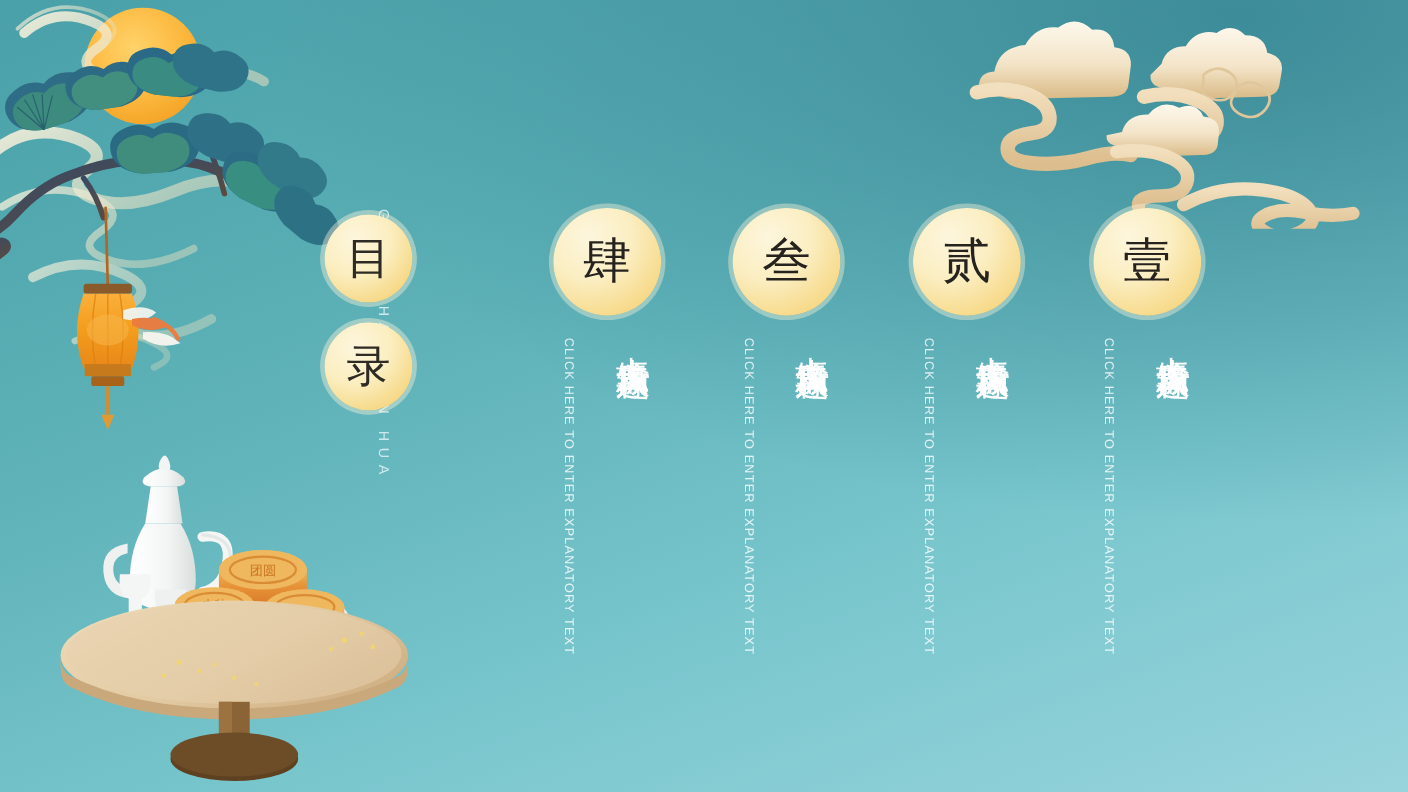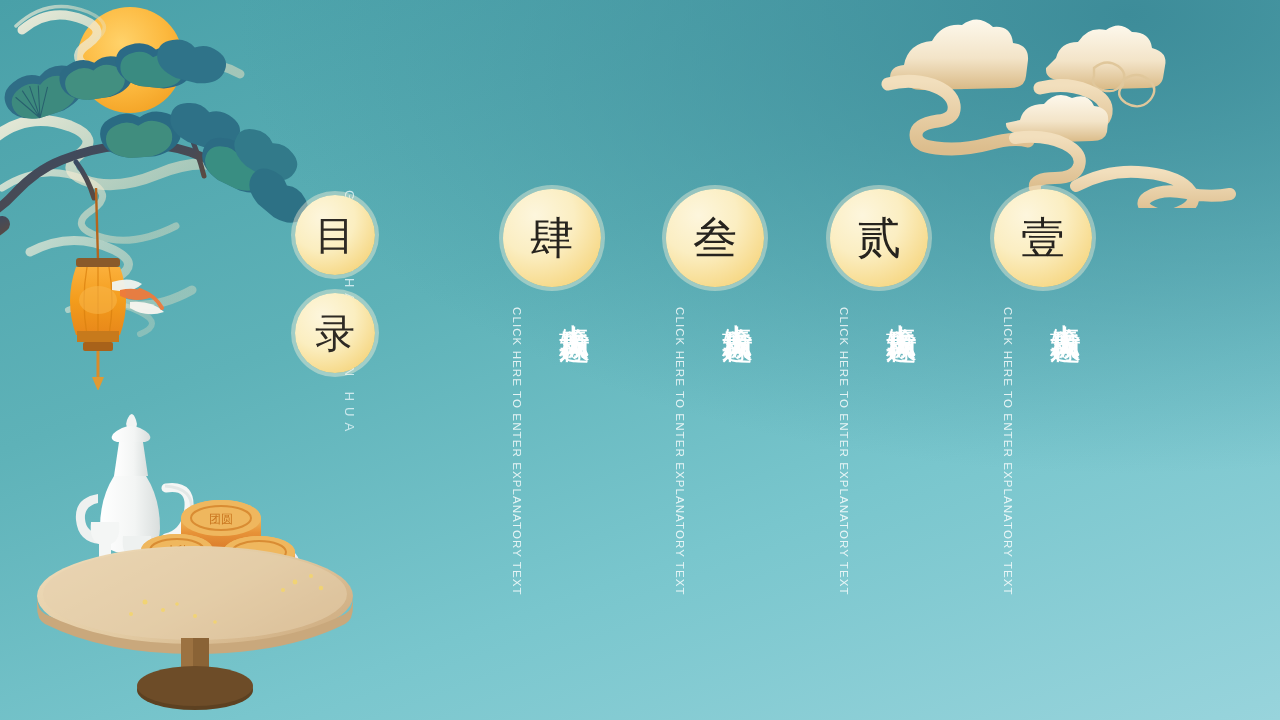--- a/index.html
+++ b/index.html
@@ -21,21 +21,21 @@
   
   .deco { position: absolute; pointer-events: none; }
 
   
   #clouds { top: 8px; right: 0px; width: 400px; height: 200px; }
 
   
   #topleft { top: -10px; left: -20px; width: 340px; height: 400px; }
 
   
-  #table-scene { left: 35px; bottom: 0px; width: 320px; height: 330px; }
+  #table-scene { left: 53px; bottom: 0px; width: 320px; height: 330px; }
 
   
   #title-block {
     position: absolute;
     left: 246px;
     top: 186px;
     width: 140px;
     height: 300px;
   }
   #brand-latin {

